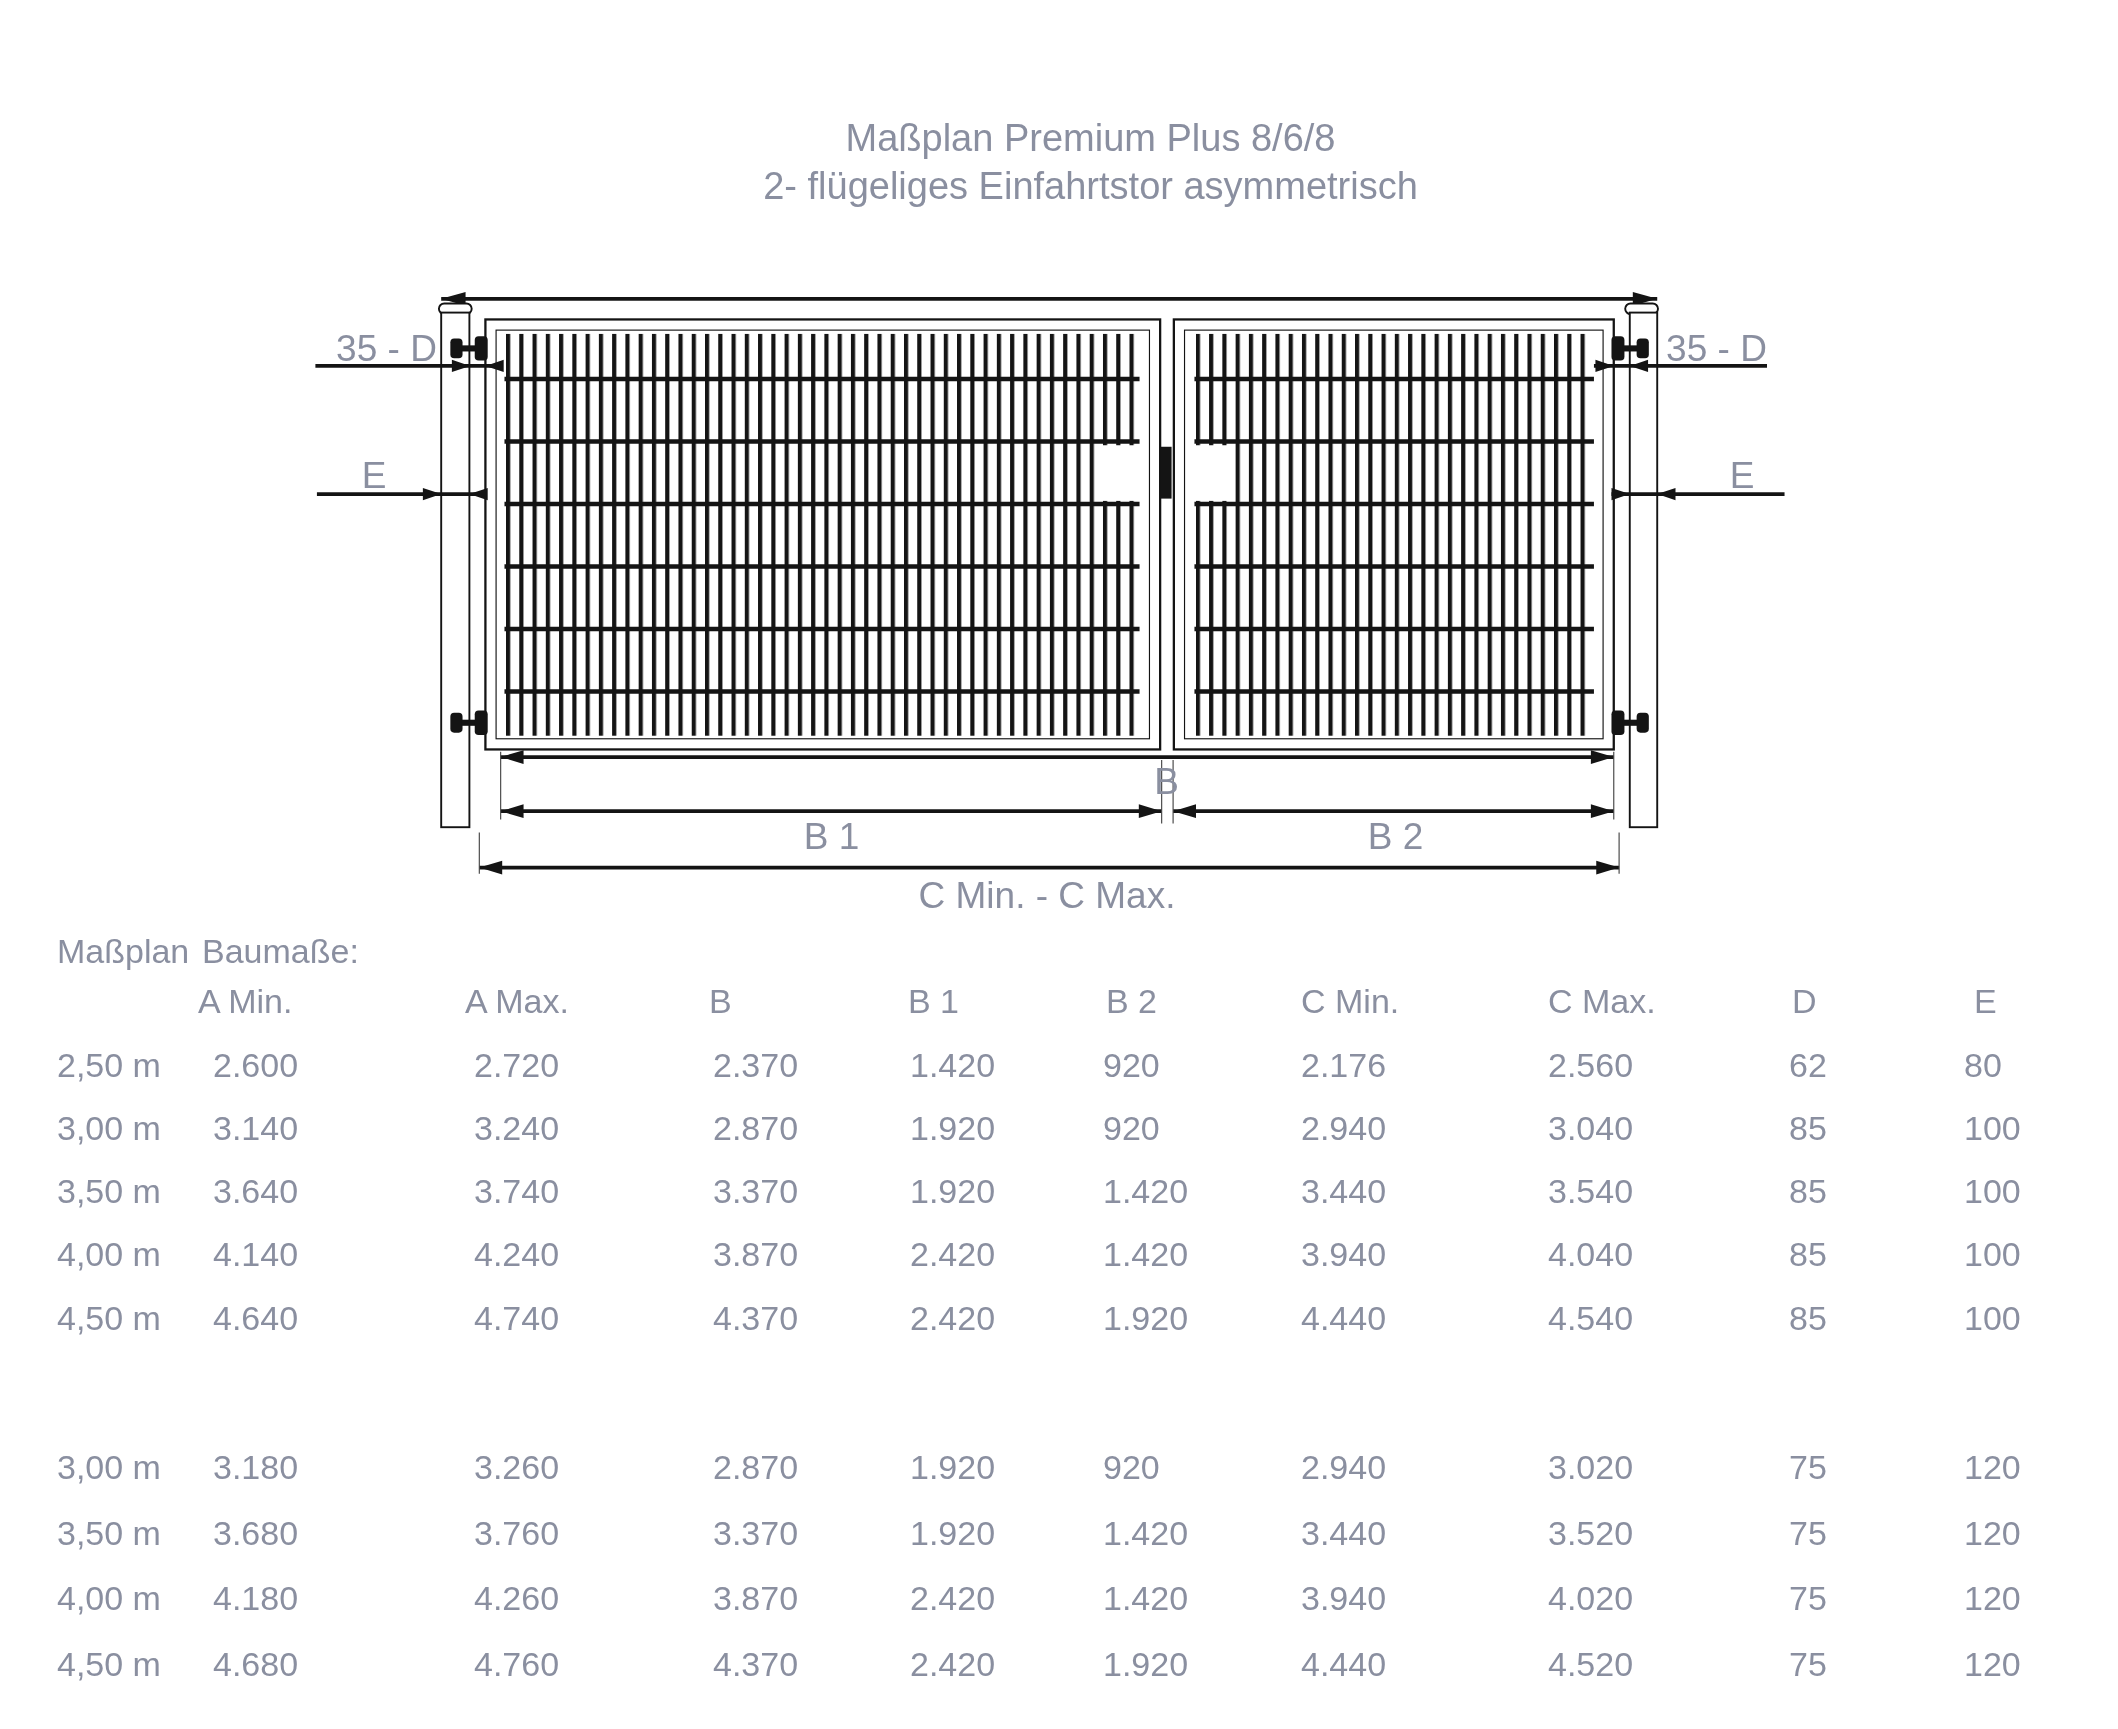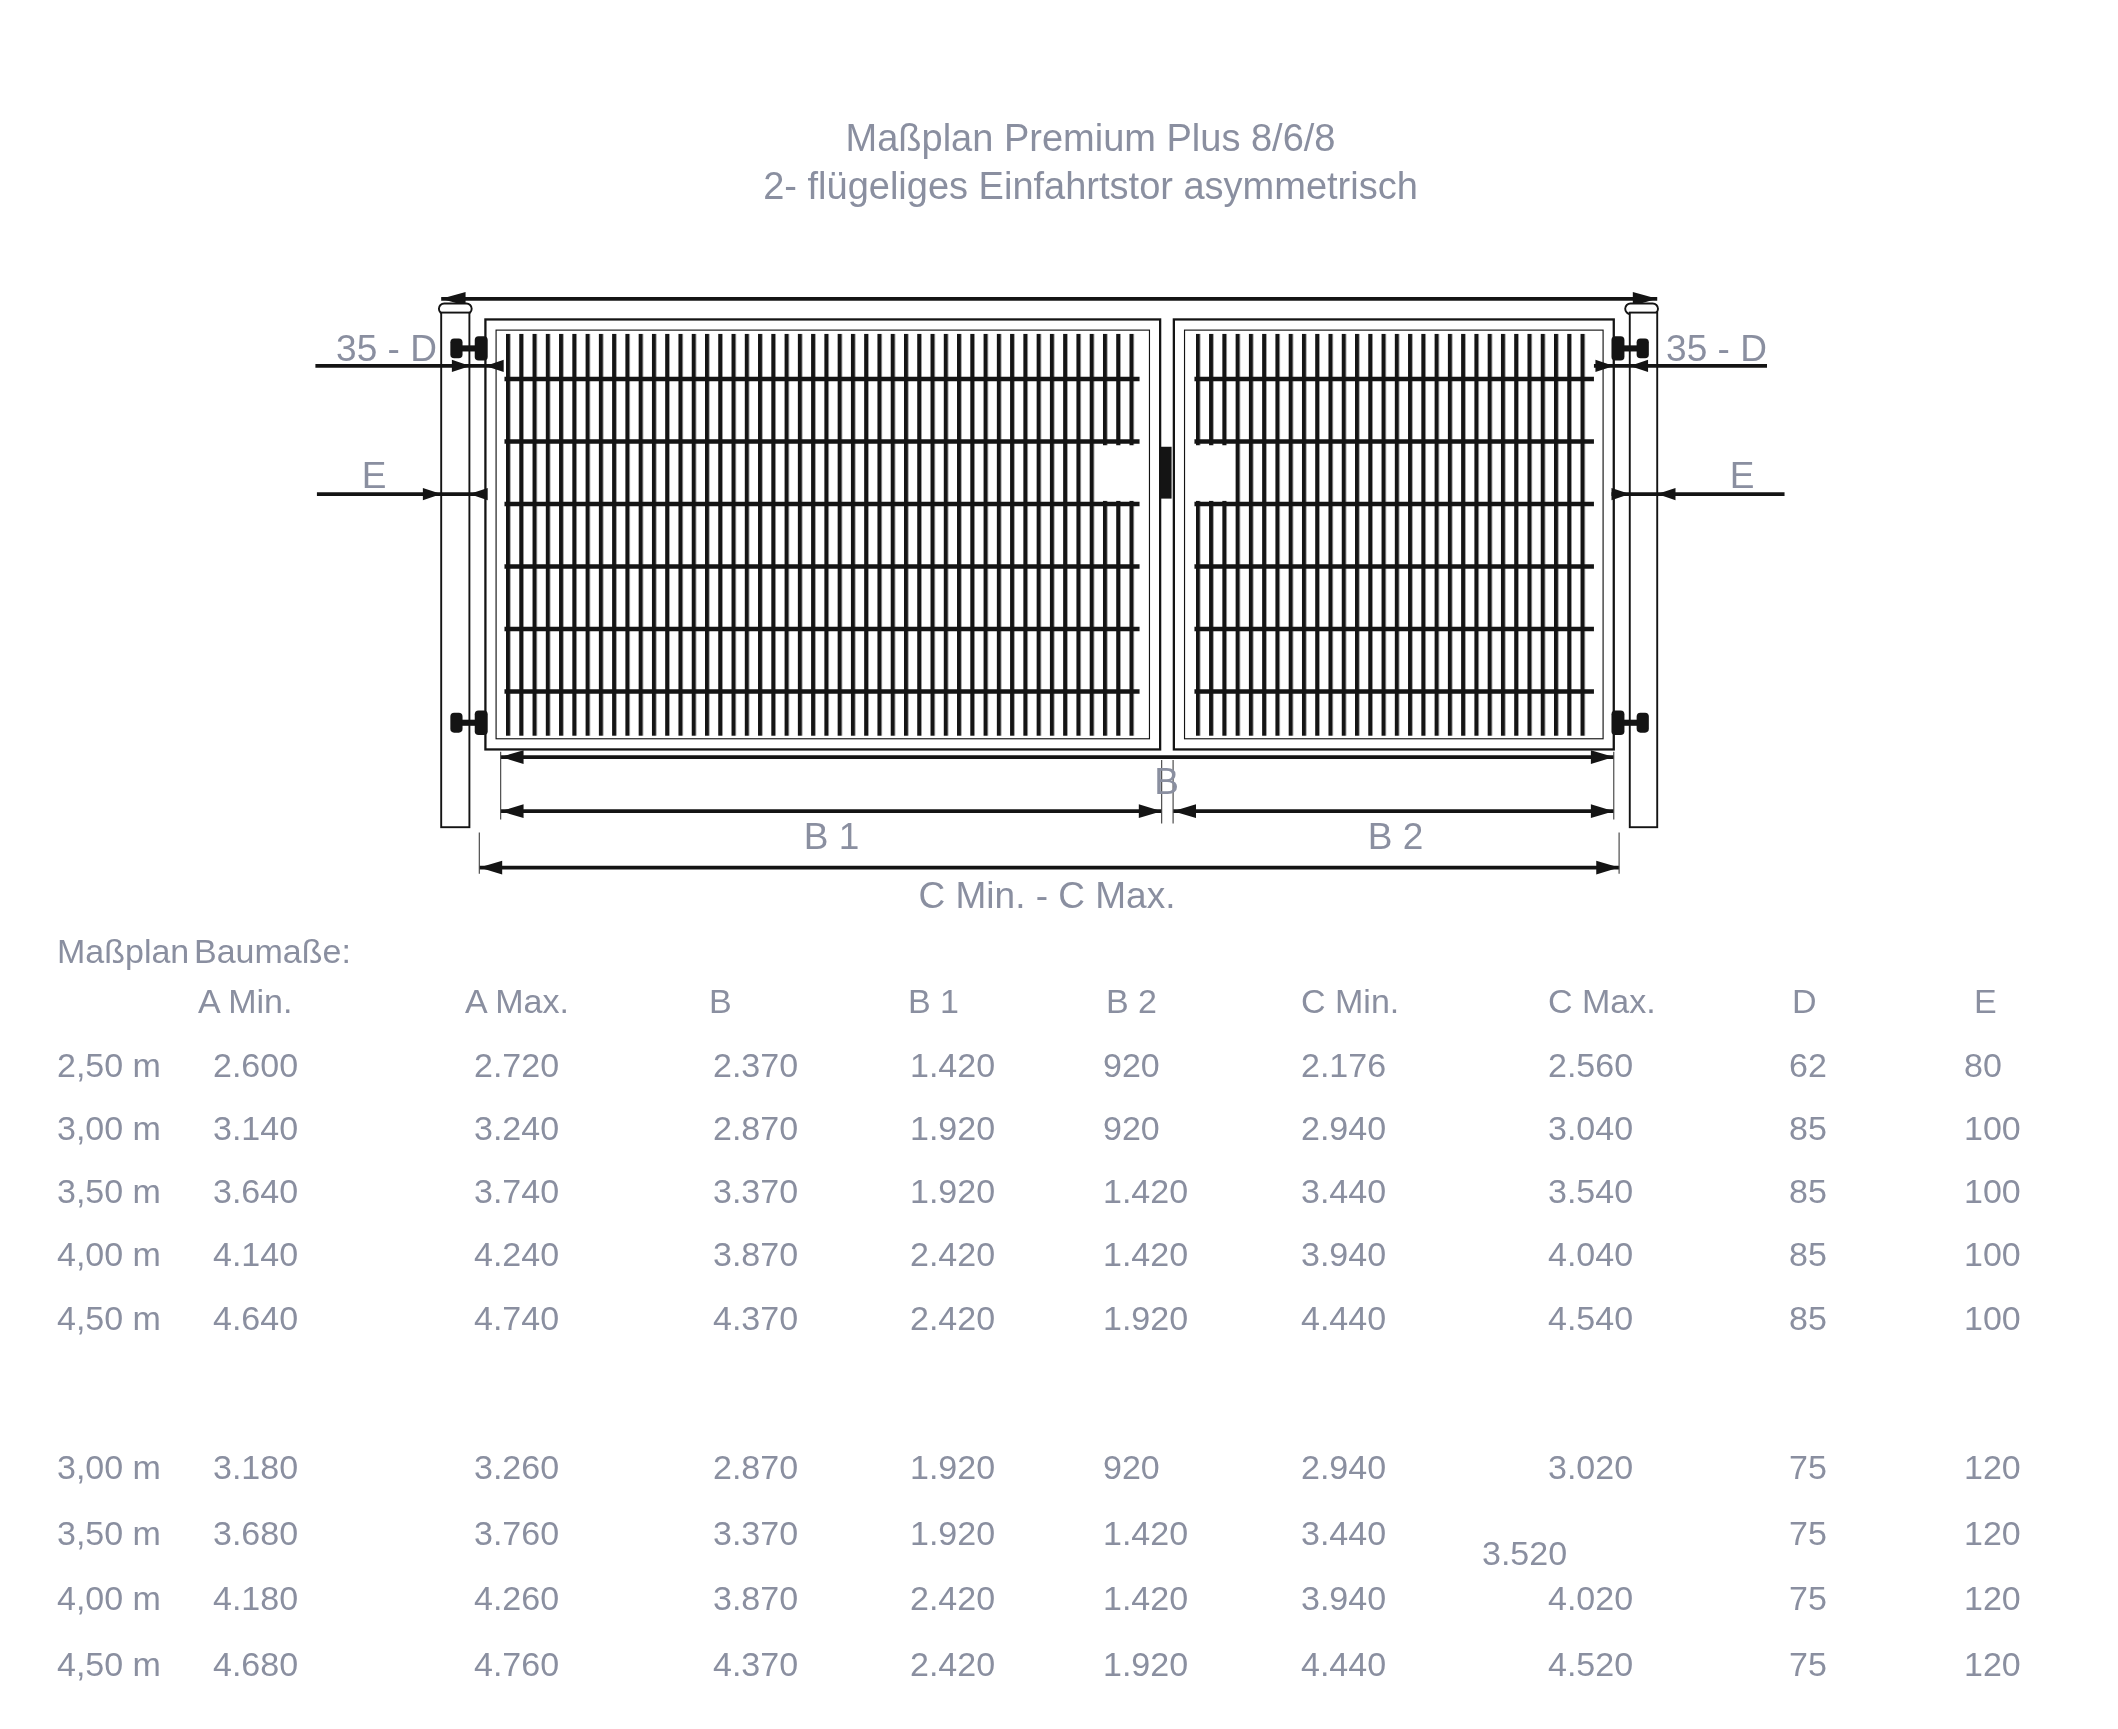--- a/index.html
+++ b/index.html
@@ -159,21 +159,21 @@
   <div class="abs dimlabel" style="top:328px;left:272px;width:229px">35 - D</div>
   <div class="abs dimlabel" style="top:328px;left:1602px;width:229px">35 - D</div>
   <div class="abs dimlabel" style="top:455px;left:317px;width:114px">E</div>
   <div class="abs dimlabel" style="top:455px;left:1685px;width:114px">E</div>
   <div class="abs dimlabel" style="top:761px;left:1090px;width:153px">B</div>
   <div class="abs dimlabel" style="top:816px;left:755px;width:153px">B 1</div>
   <div class="abs dimlabel" style="top:816px;left:1319px;width:153px">B 2</div>
   <div class="abs dimlabel" style="top:875px;left:818px;width:458px">C Min. - C Max.</div>
 
   <div class="abs hdr" style="top:932px;left:57px">Maßplan</div>
-  <div class="abs hdr" style="top:932px;left:194px">Baumaße:</div>
+  <div class="abs hdr" style="top:932px;left:202px">Baumaße:</div>
 
   <div class="abs hdr" style="top:982px;left:198px">A Min.</div>
   <div class="abs hdr" style="top:982px;left:465px">A Max.</div>
   <div class="abs hdr" style="top:982px;left:709px">B</div>
   <div class="abs hdr" style="top:982px;left:908px">B 1</div>
   <div class="abs hdr" style="top:982px;left:1106px">B 2</div>
   <div class="abs hdr" style="top:982px;left:1301px">C Min.</div>
   <div class="abs hdr" style="top:982px;left:1548px">C Max.</div>
   <div class="abs hdr" style="top:982px;left:1792px">D</div>
   <div class="abs hdr" style="top:982px;left:1974px">E</div>
@@ -253,21 +253,21 @@
         <div class="tcell" style="left: 1907px;">120</div>
       </div>
       <div class="trow" style="top: 1514px;">
         <div class="tcell" style="left: 0px;">3,50 m</div>
         <div class="tcell" style="left: 156px;">3.680</div>
         <div class="tcell" style="left: 417px;">3.760</div>
         <div class="tcell" style="left: 656px;">3.370</div>
         <div class="tcell" style="left: 853px;">1.920</div>
         <div class="tcell" style="left: 1046px;">1.420</div>
         <div class="tcell" style="left: 1244px;">3.440</div>
-        <div class="tcell" style="left: 1425px; margin-top: 20px;">3.520</div>
+        <div class="tcell" style="left: 1491px;">3.520</div>
         <div class="tcell" style="left: 1732px;">75</div>
         <div class="tcell" style="left: 1907px;">120</div>
       </div>
       <div class="trow" style="top: 1579px;">
         <div class="tcell" style="left: 0px;">4,00 m</div>
         <div class="tcell" style="left: 156px;">4.180</div>
         <div class="tcell" style="left: 417px;">4.260</div>
         <div class="tcell" style="left: 656px;">3.870</div>
         <div class="tcell" style="left: 853px;">2.420</div>
         <div class="tcell" style="left: 1046px;">1.420</div>

